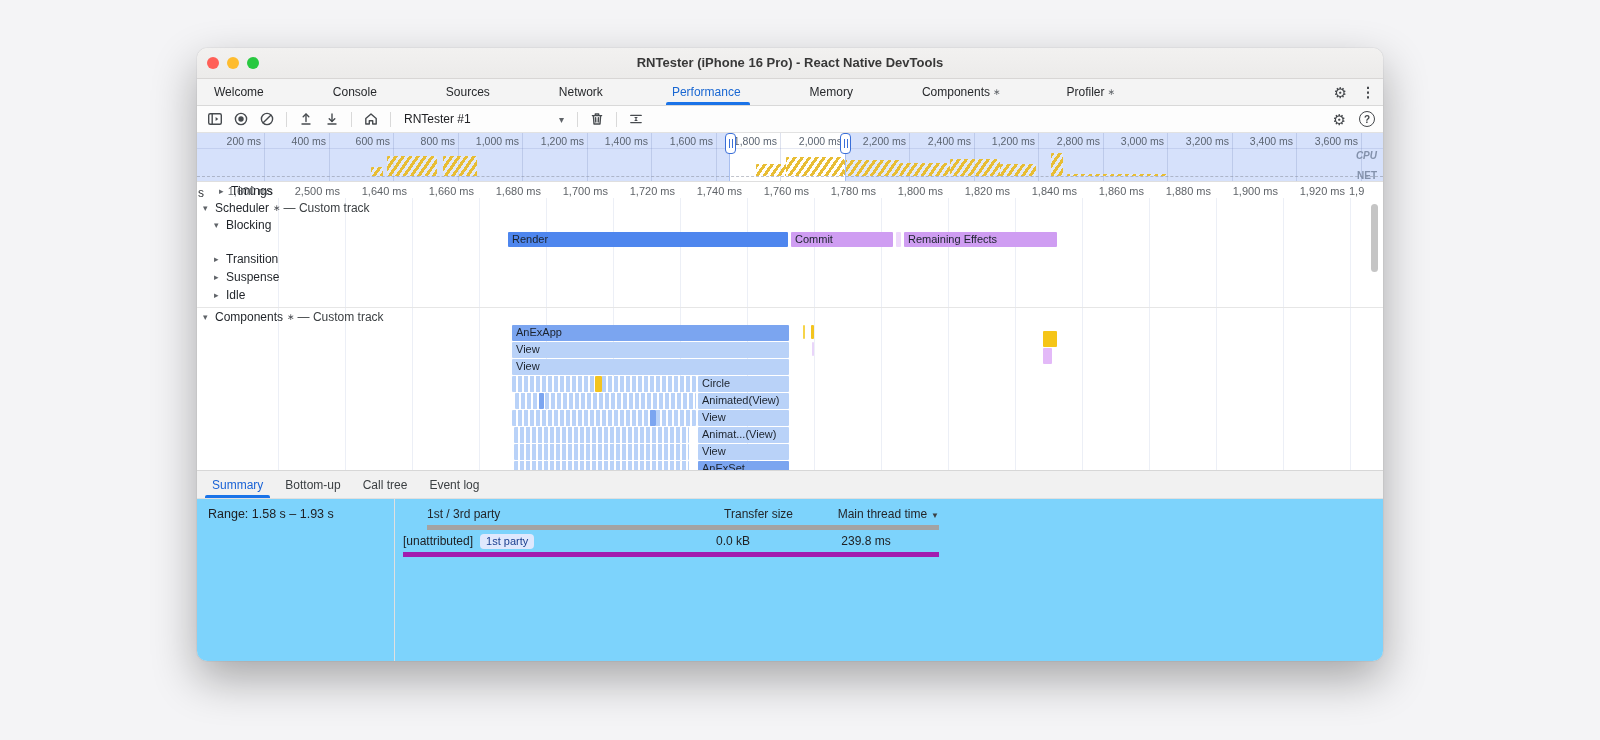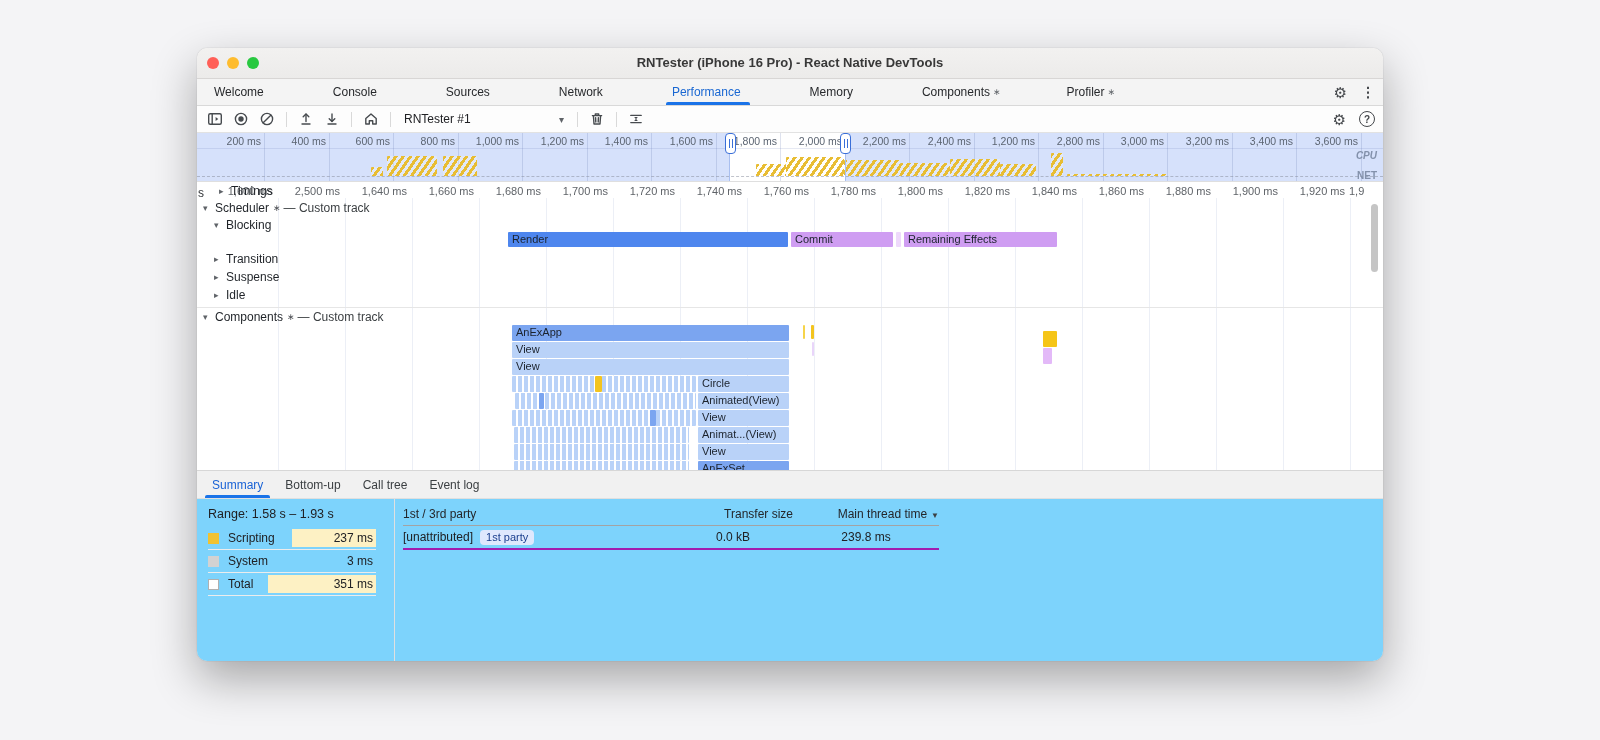--- a/index.html
+++ b/index.html
@@ -78,25 +78,25 @@
   .rangeline{font-size:12.5px;color:#202124;margin-bottom:6px;}
   .lrow{display:flex;align-items:center;height:22px;border-bottom:1px solid #ececec;font-size:12px;color:#202124;}
   .sw{width:11px;height:11px;margin-right:9px;flex:0 0 auto;background:#ccc;}
   .sw.swb{border:1px solid #b0b0b0;width:9px;height:9px;background:#fff;}
   .llabel{flex:1;}
   .lval{text-align:right;}
   .hlspan{display:inline-block;text-align:right;padding:2px 3px;}
   .hlspan.hl{background:#fdf1c4;}
   .party{position:absolute;left:206px;top:4px;width:536px;}
   .phead{display:grid;grid-template-columns:1fr 120px 146px;height:22px;align-items:center;
-         border-bottom:1px solid #a3a3a3;font-size:12px;color:#24262a;}
+         border-bottom:5px solid #a3a3a3;font-size:12px;color:#24262a;margin-left:24px;}
   .phead .col-r{text-align:right;}
   .sortcaret{font-size:8px;color:#3c4043;margin-left:4px;}
   .prow{display:grid;grid-template-columns:1fr 120px 146px;height:22px;align-items:center;
-        border-bottom:2px solid #a21caf;font-size:12px;color:#202124;}
+        border-bottom:5px solid #a21caf;font-size:12px;color:#202124;}
   .prow .col-r{text-align:center;}
   .chip{display:inline-block;margin-left:7px;padding:1px 6px 2px;background:#dfe8fd;color:#1b3f8f;border-radius:4px;font-size:11px;}
   .icon-stroke{stroke:#474b4f;fill:none;stroke-width:1.4;stroke-linecap:round;stroke-linejoin:round;}
   .icon-fill{fill:#474b4f;stroke:none;}
 </style>
 </head>
 <body>
 
 <div class="window">
 
@@ -548,38 +548,20 @@
         <div class="btab">
           <span>Event log</span>
         </div>
       </div>
   </div>
 
   <div class="bottomcontent">
     <div class="vdivider"></div>
     <div class="sumleft">
       <div class="rangeline">Range: 1.58 s – 1.93 s</div>
-      <div>
-
-      <div class="lrow">
-            <span class="sw" style="background: rgb(240, 194, 50);"></span>
-            <span class="llabel">Scripting</span>
-            <span class="lval"><span class="hlspan hl" style="min-width: 78px;">237 ms</span></span>
-          </div>
-          <div class="lrow">
-            <span class="sw" style="background: rgb(210, 210, 210);"></span>
-            <span class="llabel">System</span>
-            <span class="lval"><span class="hlspan">3 ms</span></span>
-          </div>
-          <div class="lrow">
-            <span class="sw swb" style="background: rgb(255, 255, 255);"></span>
-            <span class="llabel">Total</span>
-            <span class="lval"><span class="hlspan hl" style="min-width: 102px;">351 ms</span></span>
-          </div>
-        </div>
     </div>
     <div class="party">
       <div class="phead">
         <span>1st / 3rd party</span>
         <span class="col-r">Transfer size</span>
         <span class="col-r">
           <span>Main thread time</span><span class="sortcaret">▼</span>
         </span>
       </div>
       <div>

